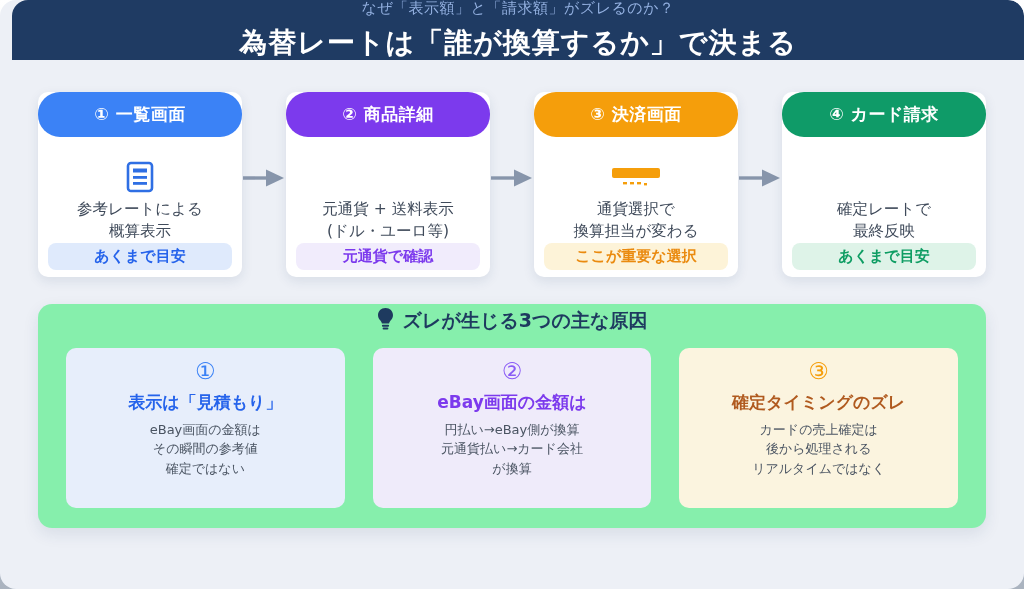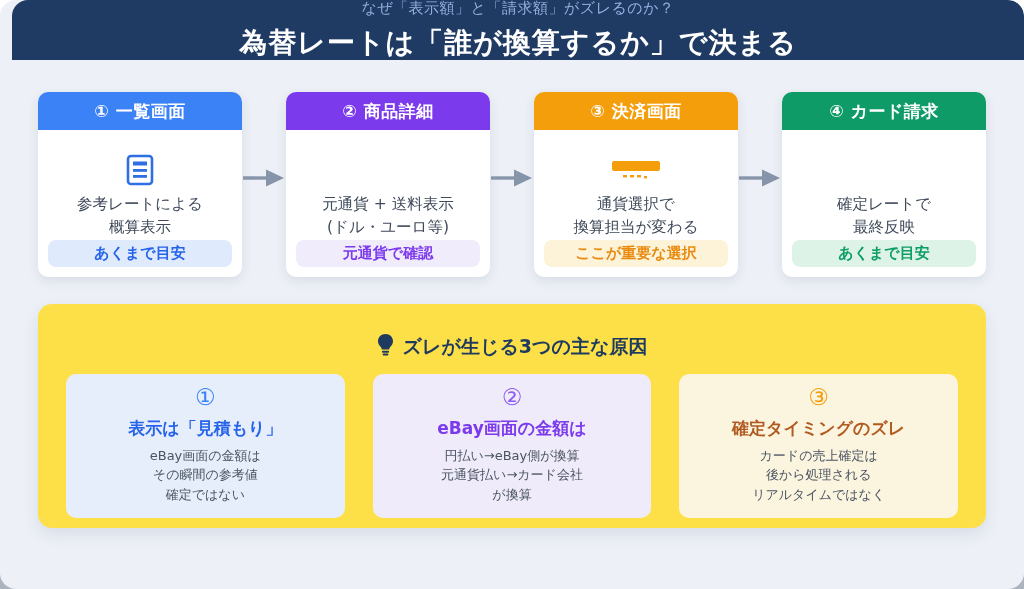--- a/index.html
+++ b/index.html
@@ -23,22 +23,22 @@
   .steps-row {
     margin:32px 38px 0; height:185px;
     display:flex; align-items:stretch;
   }
   .step-card {
     flex:1 1 0; background:#ffffff; border-radius:10px;
     box-shadow:0 4px 12px rgba(30,58,95,.10);
     display:flex; flex-direction:column; overflow:hidden;
   }
   .step-head {
-    height:38px; flex:none; display:flex; align-items:center; justify-content:center;
-    color:#ffffff; font-size:17px; font-weight:bold; letter-spacing:.5px;
+    height:45px; flex:none; display:flex; align-items:center; justify-content:center;
+    color:#ffffff; font-size:17px; font-weight:bold; letter-spacing:.5px;border-radius:22px;
   }
   .step-body {
     flex:1; display:flex; flex-direction:column; align-items:center;
     padding:8px 10px 10px;
     margin-top:11px;
   }
   .step-icon-slot { height:42px; display:flex; align-items:center; justify-content:center; flex:none; }
   .step-desc { flex:1; display:flex; flex-direction:column; justify-content:center; text-align:center;
     font-size:15.5px; color:#3f4a5a; line-height:1.45; }
   .step-badge {
@@ -51,23 +51,23 @@
   .c1 .step-head { background:#3b82f6; }
   .c2 .step-head { background:#7c3aed; }
   .c3 .step-head { background:#f59e0b; }
   .c4 .step-head { background:#0f9b68; }
   .c1 .step-badge { background:#dfeafc; color:#2563eb;border-radius:8px; }
   .c2 .step-badge { background:#f1ecfc; color:#7c3aed; }
   .c3 .step-badge { background:#fdf3d8; color:#ea8a0f; }
   .c4 .step-badge { background:#def3e8; color:#0e9d63; }
   
   .causes {
-    margin:27px 38px 0; height:224px; background:#fde047; border-radius:14px;
+    margin:27px 38px 0; height:224px; background:#86efac; border-radius:14px;
     box-shadow:0 6px 16px rgba(30,58,95,.10);
-    padding:30px 28px 20px; display:flex; flex-direction:column;
+    padding:4px 28px 20px; display:flex; flex-direction:column;
   }
   .causes-title-row {
     display:flex; align-items:center; justify-content:center; gap:9px;
     color:#1e3a5f; font-size:19px; font-weight:bold;
   }
   .causes-grid { margin-top:14px; flex:1; display:flex; gap:28px; }
   .cause-box {
     flex:1 1 0; border-radius:10px; padding:10px 14px 14px; text-align:center;
     display:flex; flex-direction:column; align-items:center;
   }

